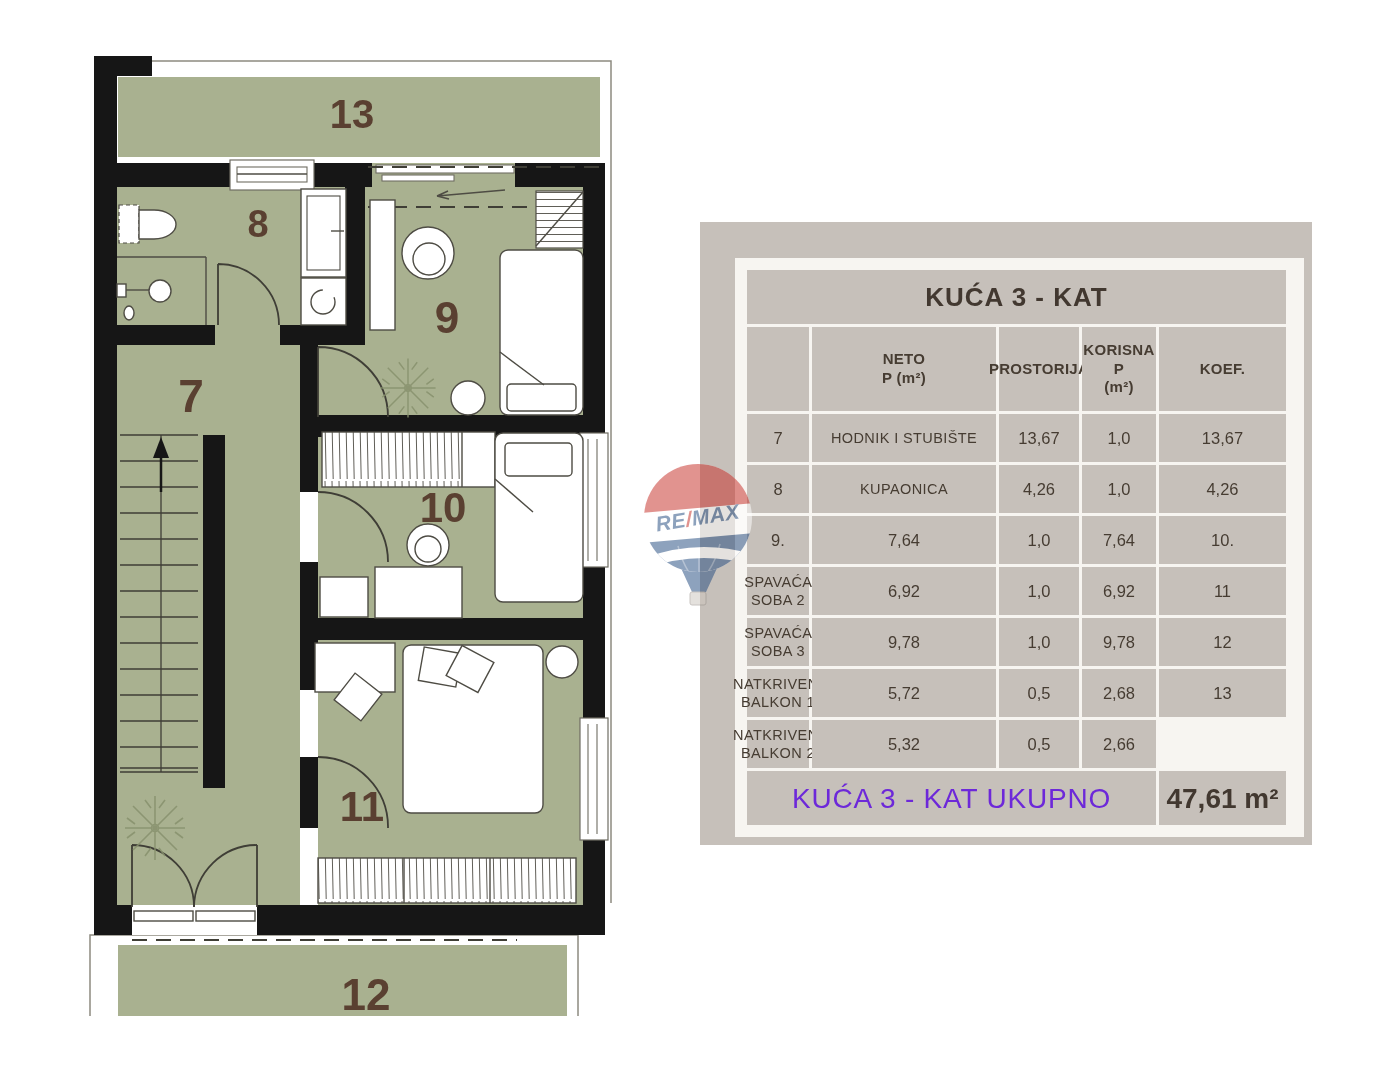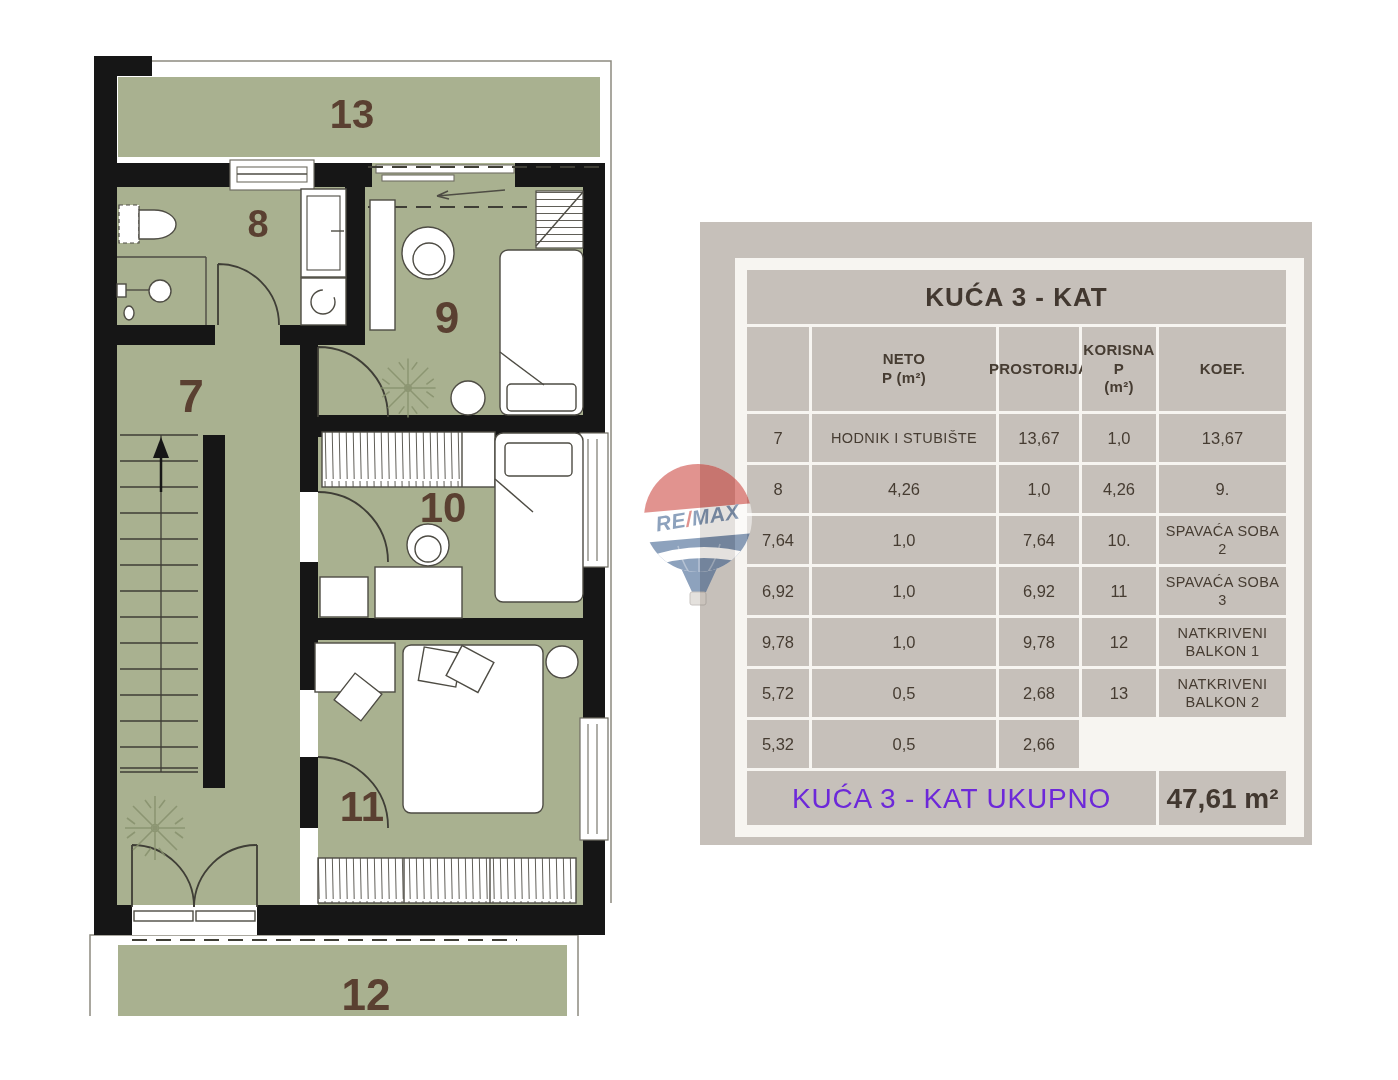--- a/index.html
+++ b/index.html
@@ -271,20 +271,21 @@
       </div>
       <div class="cell hdr">KOEF.</div>
 
       <div class="cell num">7</div>
       <div class="cell name">HODNIK I STUBIŠTE</div>
       <div class="cell num">13,67</div>
       <div class="cell num">1,0</div>
       <div class="cell num">13,67</div>
 
       <div class="cell num">8</div>
+      <div class="cell name">KUPAONICA</div>
       <div class="cell num">4,26</div>
       <div class="cell num">1,0</div>
       <div class="cell num">4,26</div>
 
       <div class="cell num">9.</div>
       <div class="cell num">7,64</div>
       <div class="cell num">1,0</div>
       <div class="cell num">7,64</div>
 
       <div class="cell num">10.</div>

